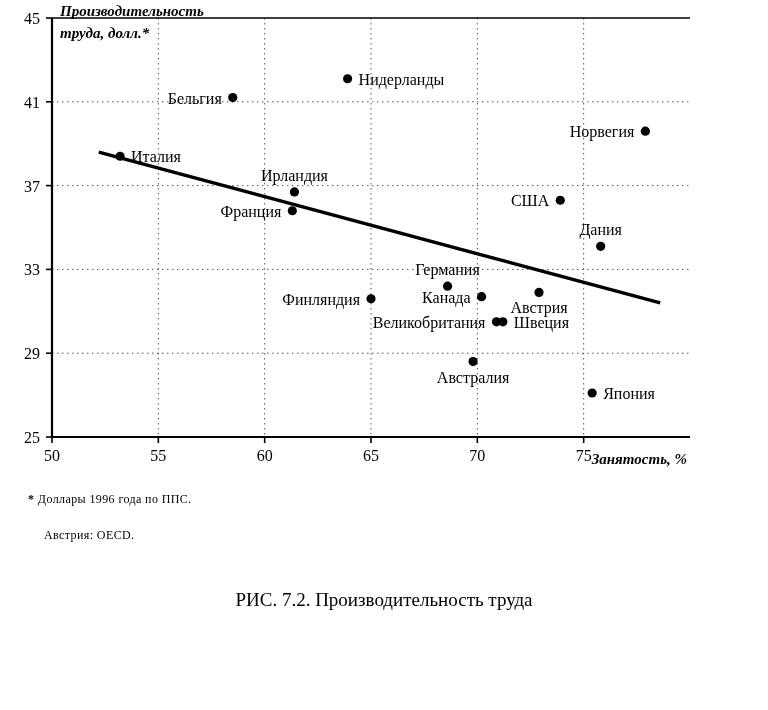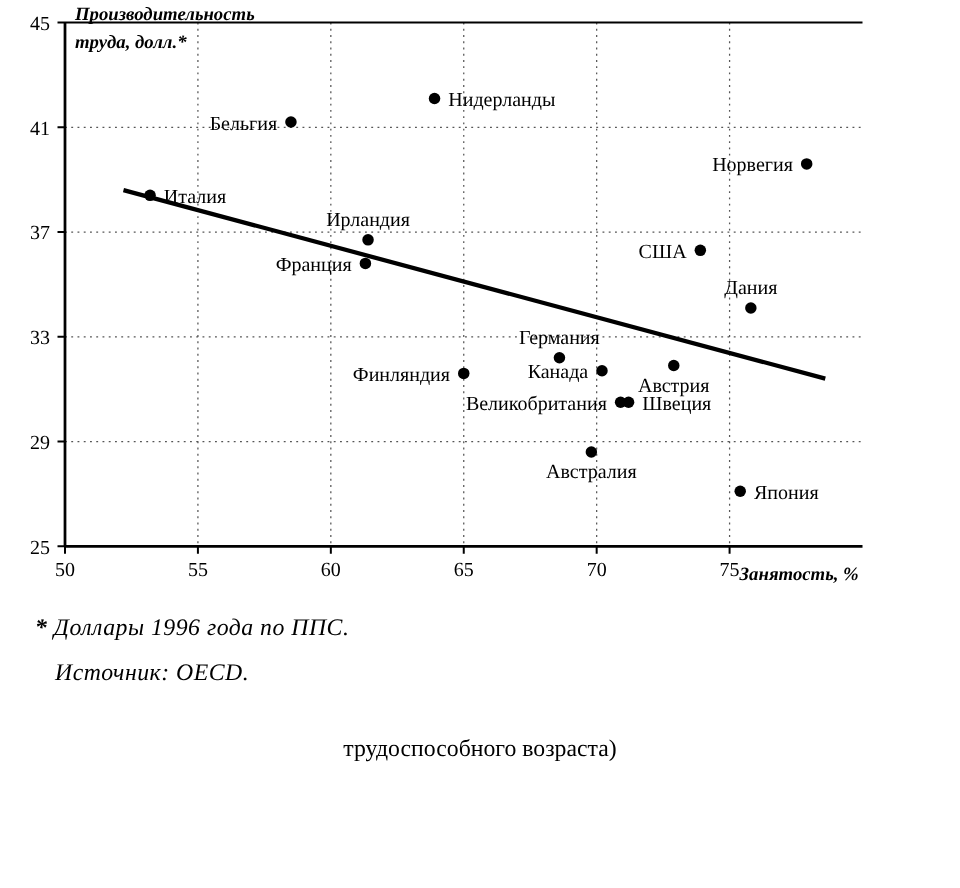--- a/index.html
+++ b/index.html
@@ -27,23 +27,22 @@
     font-family:"Liberation Serif", serif;
     font-size:16px;
   }
   .point-label{
     font-family:"Liberation Serif", serif;
     font-size:16px;
   }
   .note{
     position:absolute;
     font-family:"Liberation Serif", serif;
-    font-size:19px;
+    font-size:12px;
     letter-spacing:0.4px;
-    font-style:italic;
   }
   #note-1{left:28px;top:492px;font-weight:bold;}
   #note-1 span.body{font-weight:normal;}
   #note-2{left:44px;top:528px;}
   #caption{
     position:absolute;
     left:0;top:586px;width:768px;
     text-align:center;
     font-family:"Liberation Serif", serif;
     font-size:19px;
@@ -129,17 +128,17 @@
       <circle cx="592.1733333333335" cy="393.005" r="4.6" fill="#000"></circle>
       <text x="603.1733333333335" y="399.005" text-anchor="start" class="point-label">Япония</text>
     </svg>
 </div>
 
 <div class="note" id="note-1">
   <span>*</span>
   <span class="body">Доллары 1996 года по ППС.</span>
 </div>
 
-<div class="note" id="note-2">Источник: OECD.</div>
+<div class="note" id="note-2">Австрия: OECD.</div>
 
 <div id="caption">
-  <span class="cap-line">трудоспособного возраста)</span>
+  <span class="cap-line">РИС. 7.2. Производительность труда</span>
 </div>
 
 </body></html>

